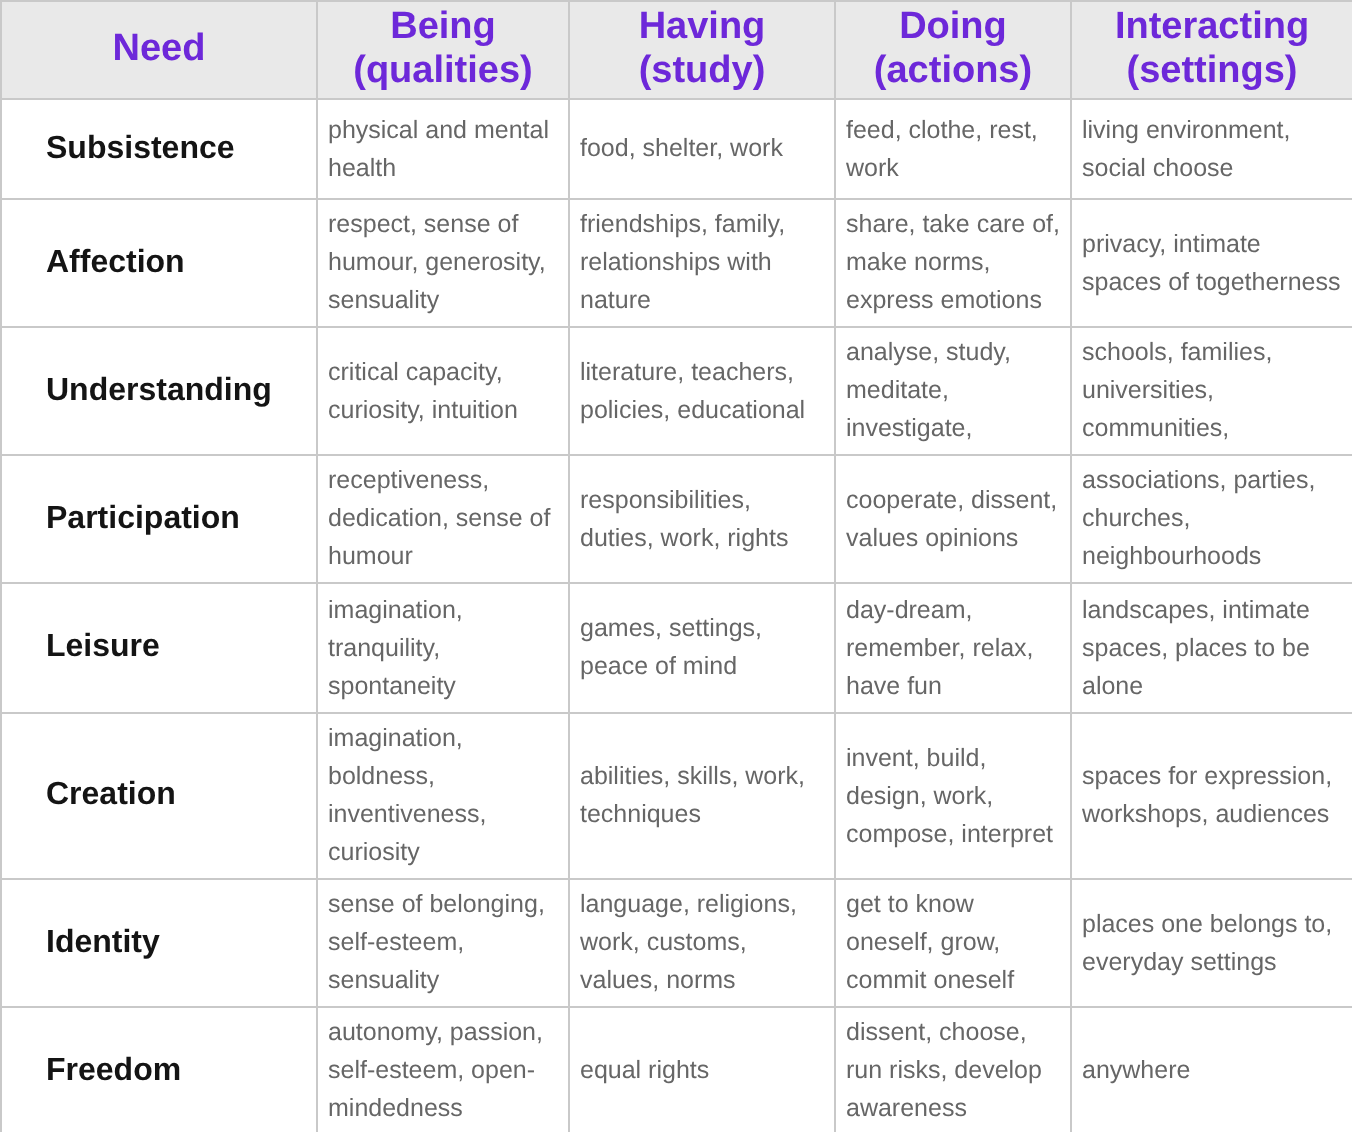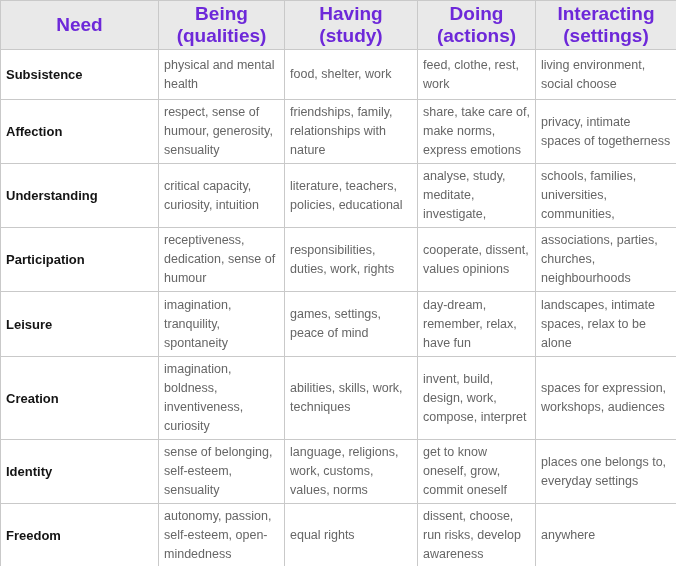--- a/index.html
+++ b/index.html
@@ -32,24 +32,24 @@
     background: #e9e9e9;
     color: #6d28d9;
     font-size: 19px;
     font-weight: bold;
     text-align: center;
     height: 24px;
     padding: 2px 4px;
   }
   table.needs-matrix td.need-cell {
     color: #141414;
-    font-size: 13px;
+    font-size: 16px;
     font-weight: bold;
     text-align: left;
-    padding-left: 5px;
+    padding-left: 22px;
   }
   table.needs-matrix td.val-cell {
     color: #666666;
     font-size: 12.5px;
     line-height: 19px;
     text-align: left;
   }
   
   tbody tr:nth-child(1) { height: 50px; }
   tbody tr:nth-child(2) { height: 47px; }
@@ -108,21 +108,21 @@
       <td class="val-cell">receptiveness, dedication, sense of humour</td>
       <td class="val-cell">responsibilities, duties, work, rights</td>
       <td class="val-cell">cooperate, dissent, values opinions</td>
       <td class="val-cell">associations, parties, churches, neighbourhoods</td>
     </tr>
     <tr>
       <td class="need-cell">Leisure</td>
       <td class="val-cell">imagination, tranquility, spontaneity</td>
       <td class="val-cell">games, settings, peace of mind</td>
       <td class="val-cell">day-dream, remember, relax, have fun</td>
-      <td class="val-cell">landscapes, intimate spaces, relax to be alone</td>
+      <td class="val-cell">landscapes, intimate spaces, places to be alone</td>
     </tr>
     <tr>
       <td class="need-cell">Creation</td>
       <td class="val-cell">imagination, boldness, inventiveness, curiosity</td>
       <td class="val-cell">abilities, skills, work, techniques</td>
       <td class="val-cell">invent, build, design, work, compose, interpret</td>
       <td class="val-cell">spaces for expression, workshops, audiences</td>
     </tr>
     <tr>
       <td class="need-cell">Identity</td>

